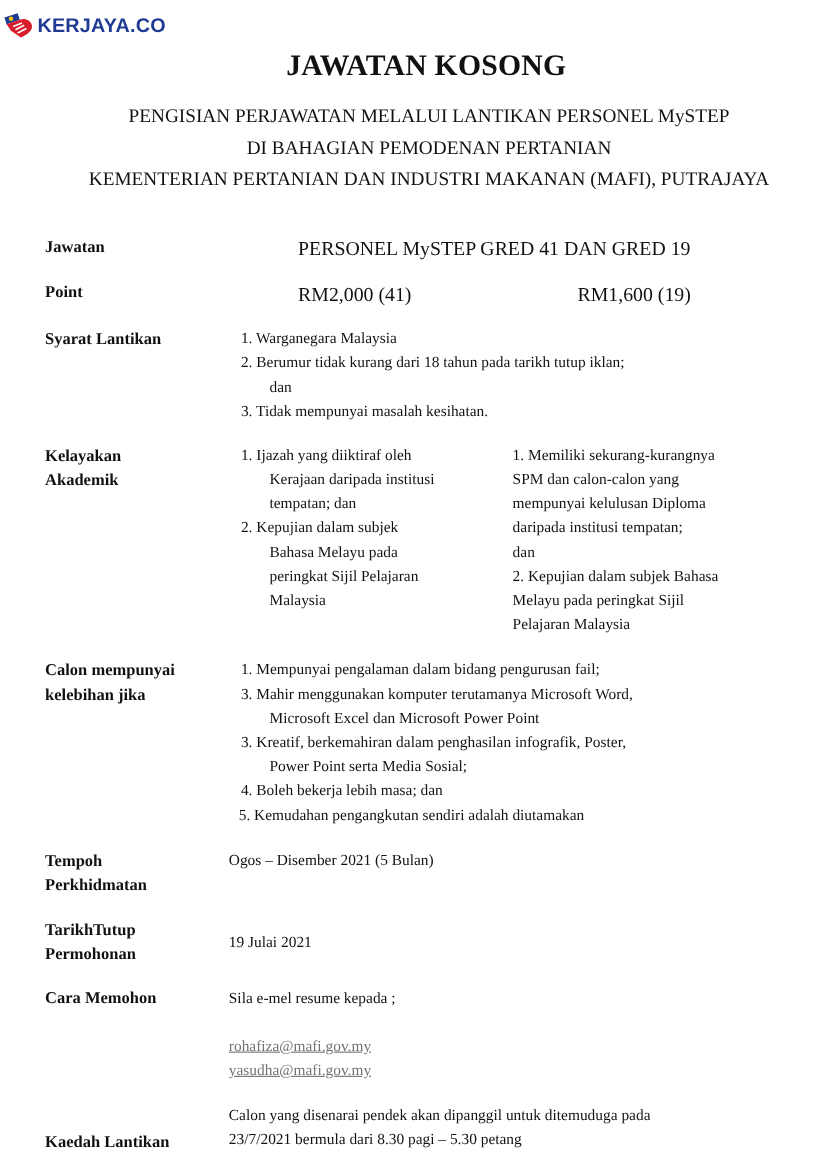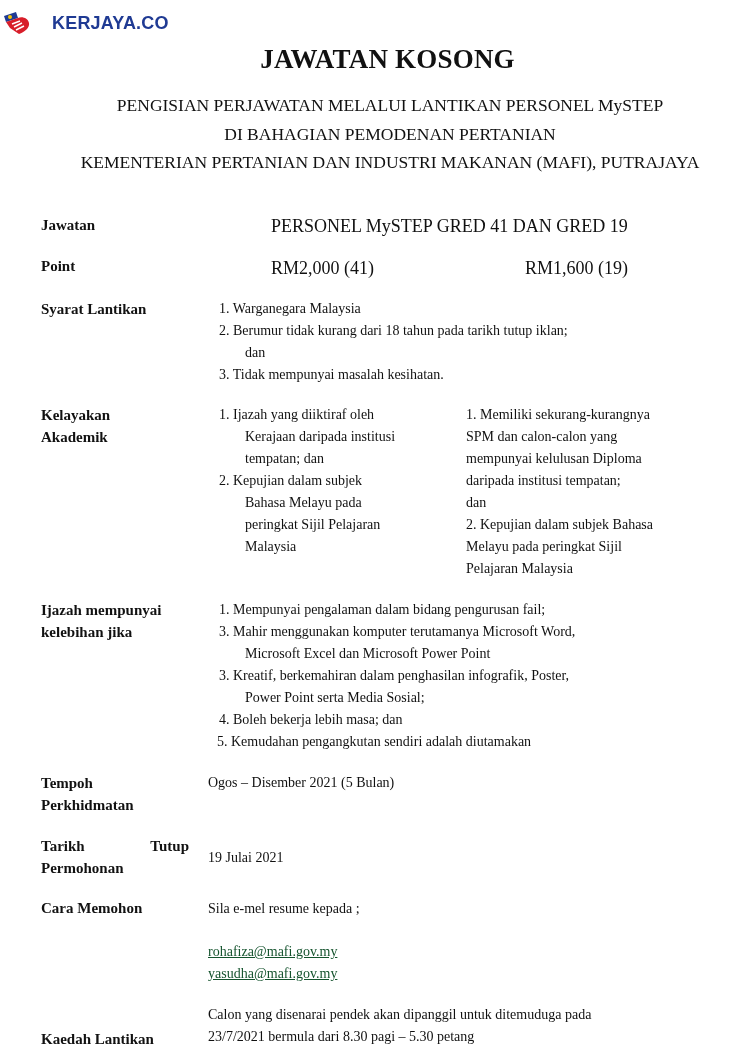--- a/index.html
+++ b/index.html
@@ -4,37 +4,37 @@
 <style>
   html, body { margin: 0; padding: 0; background: #ffffff; }
   body {
     width: 745px; height: 1051px; position: relative; overflow: hidden;
     font-family: "Liberation Serif", "DejaVu Serif", serif; color: #111;
   }
   .logo { position: absolute; left: 2px; top: 10px; display: flex; align-items: center; }
   .logo svg { width: 30px; height: 26px; }
   .logo-text {
     font-family: "Liberation Sans", "DejaVu Sans", sans-serif;
-    font-weight: bold; font-size: 18px; color: #1f3a93; margin-left: 20px; letter-spacing: 0.2px;
+    font-weight: bold; font-size: 18px; color: #1f3a93; margin-left: 2px; letter-spacing: 0.2px;
   }
   .title {
     position: absolute; left: 0; width: 775px; top: 44px; text-align: center;
     font-weight: bold; font-size: 27px; letter-spacing: 0.2px;
   }
   .subtitle {
     position: absolute; left: 0; width: 780px; text-align: center; font-size: 17.5px;
   }
   .label {
     position: absolute; left: 41px; font-weight: bold; font-size: 15px; line-height: 22px;
   }
   .val { position: absolute; font-size: 14px; line-height: 22px; }
   .bigval { position: absolute; font-weight: normal; font-size: 18px; }
   .indent { padding-left: 26px; }
-  .justify-label { width: 148px; display: flex; justify-content: space-between; }
-  a.email { color: #14532d; text-decoration: underline; }
+  .justify-label { width: 148px; display: flex; }
+  a.email { color: #737373; text-decoration: underline; }
 </style>
 </head>
 <body>
 
 <div class="logo">
   <svg viewBox="0 0 30 26">
     <path d="M2 6 L14 2 L16 8 L4 12 Z" fill="#1f3a93"></path>
     <circle cx="8" cy="7" r="2" fill="#f5c400"></circle>
     <path d="M4 12 L16 8 C20 6 26 8 27 13 C28 18 22 22 17 24 L8 18 Z" fill="#d81e2a"></path>
     <path d="M10 14 L18 11 M12 17 L20 13 M14 20 L22 16" stroke="#ffffff" stroke-width="1.5"></path>
@@ -80,21 +80,21 @@
   <div>SPM dan calon-calon yang</div>
   <div>mempunyai kelulusan Diploma</div>
   <div>daripada institusi tempatan;</div>
   <div>dan</div>
   <div>2. Kepujian dalam subjek Bahasa</div>
   <div>Melayu pada peringkat Sijil</div>
   <div>Pelajaran Malaysia</div>
 </div>
 
 <div class="label" style="top:599px;">
-  <div>Ijazah mempunyai</div>
+  <div>Calon mempunyai</div>
   <div>kelebihan jika</div>
 </div>
 <div class="val" style="left:219px; top:599px;">
   <div>1. Mempunyai pengalaman dalam bidang pengurusan fail;</div>
   <div>3. Mahir menggunakan komputer terutamanya Microsoft Word,</div>
   <div class="indent">Microsoft Excel dan Microsoft Power Point</div>
   <div>3. Kreatif, berkemahiran dalam penghasilan infografik, Poster,</div>
   <div class="indent">Power Point serta Media Sosial;</div>
   <div>4. Boleh bekerja lebih masa; dan</div>
   <div style="margin-left:-2px;">5. Kemudahan pengangkutan sendiri adalah diutamakan</div>

